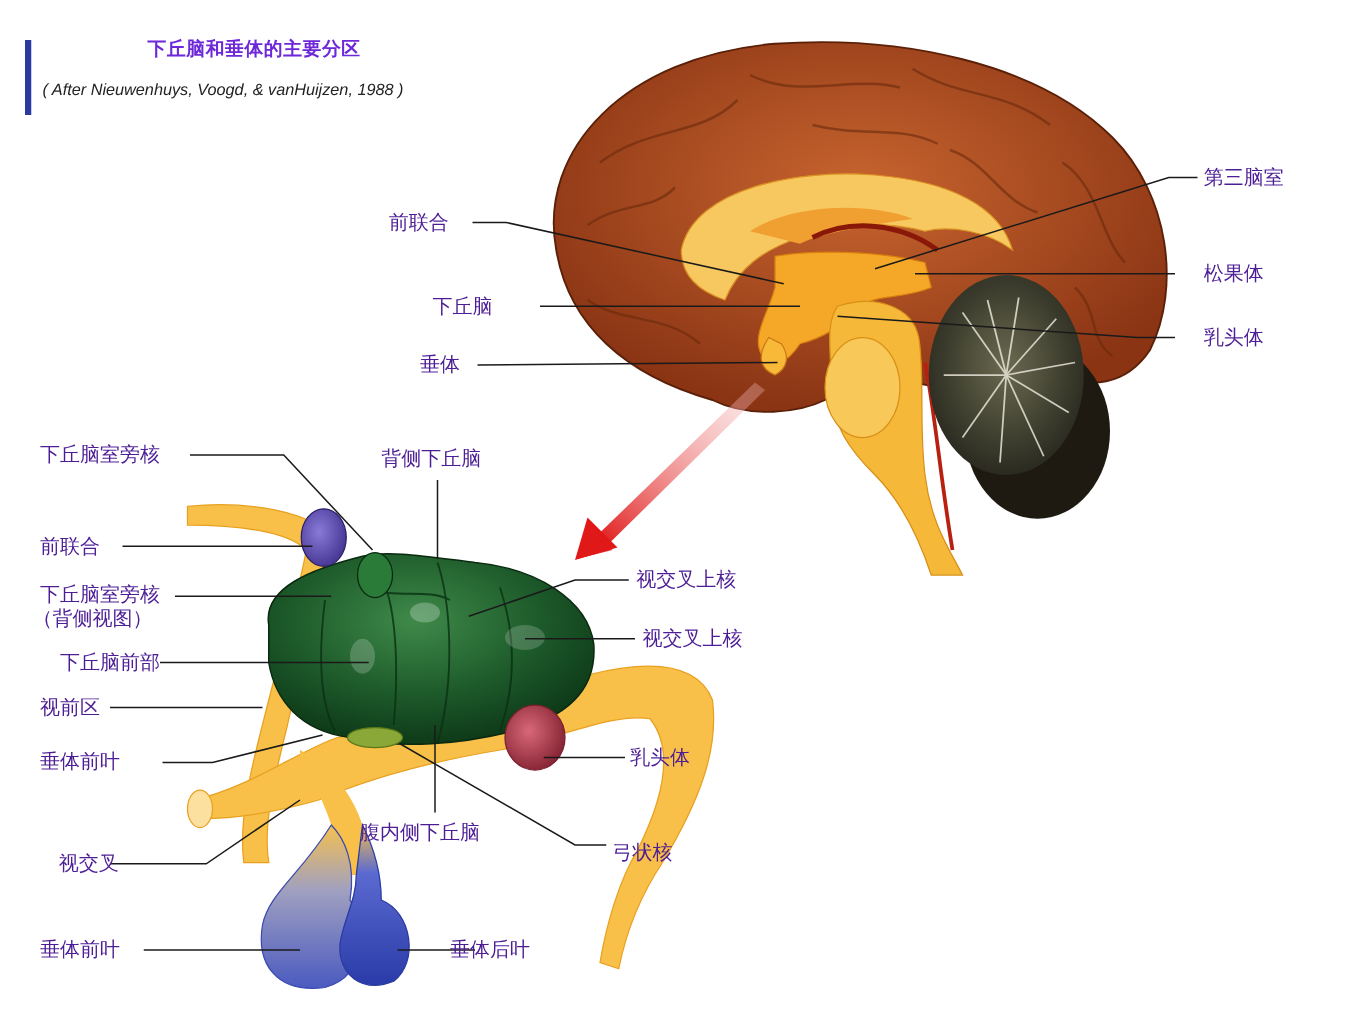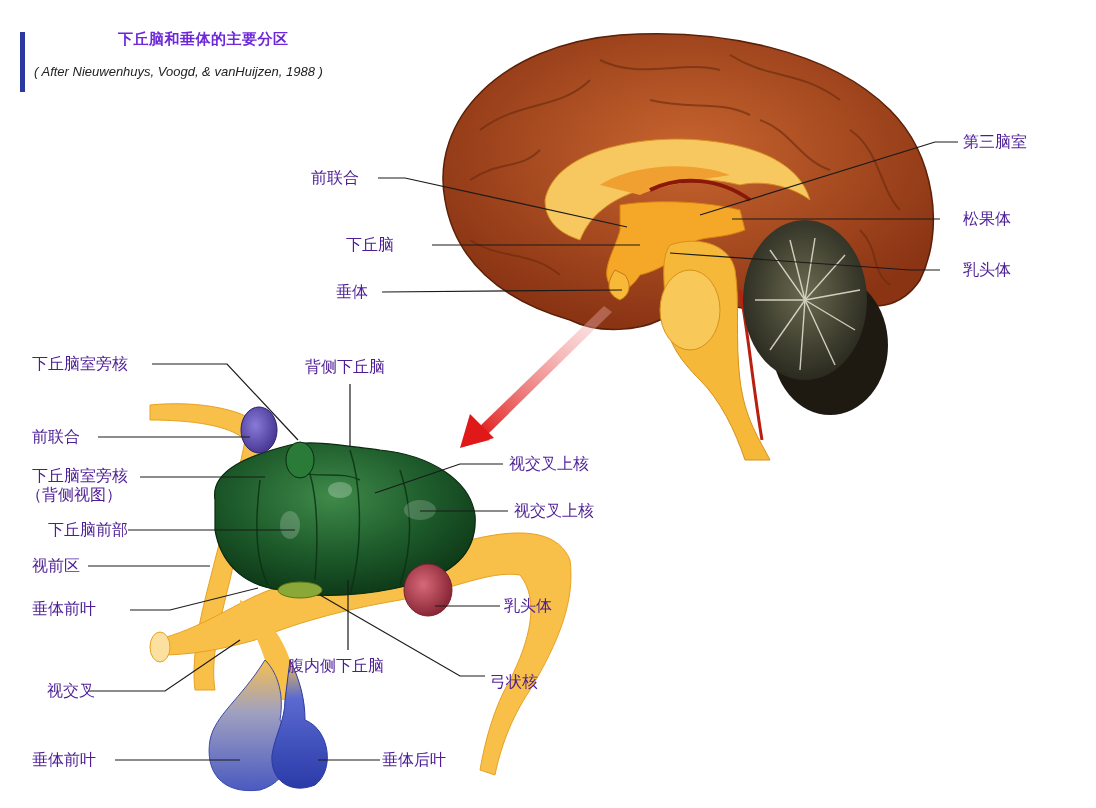--- a/index.html
+++ b/index.html
@@ -179,13 +179,13 @@
 <div class="lbl" style="left:509px;top:455px">视交叉上核</div>
 <div class="lbl" style="left:48px;top:521px">下丘脑前部</div>
 <div class="lbl" style="left:514px;top:502px">视交叉上核</div>
 <div class="lbl" style="left:32px;top:557px">视前区</div>
 <div class="lbl" style="left:32px;top:600px">垂体前叶</div>
 <div class="lbl" style="left:504px;top:597px">乳头体</div>
 <div class="lbl" style="left:288px;top:657px">腹内侧下丘脑</div>
 <div class="lbl" style="left:490px;top:673px">弓状核</div>
 <div class="lbl" style="left:47px;top:682px">视交叉</div>
 <div class="lbl" style="left:32px;top:751px">垂体前叶</div>
-<div class="lbl" style="left:382px;top:751px">垂体后叶</div>
+<div class="lbl" style="left:360px;top:751px">垂体后叶</div>
 
 </body></html>

